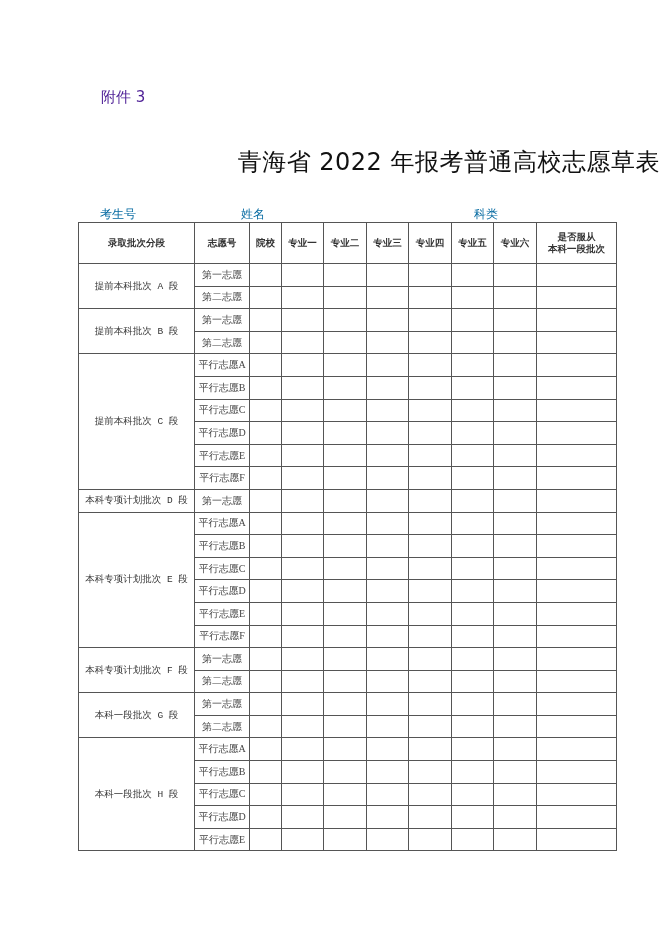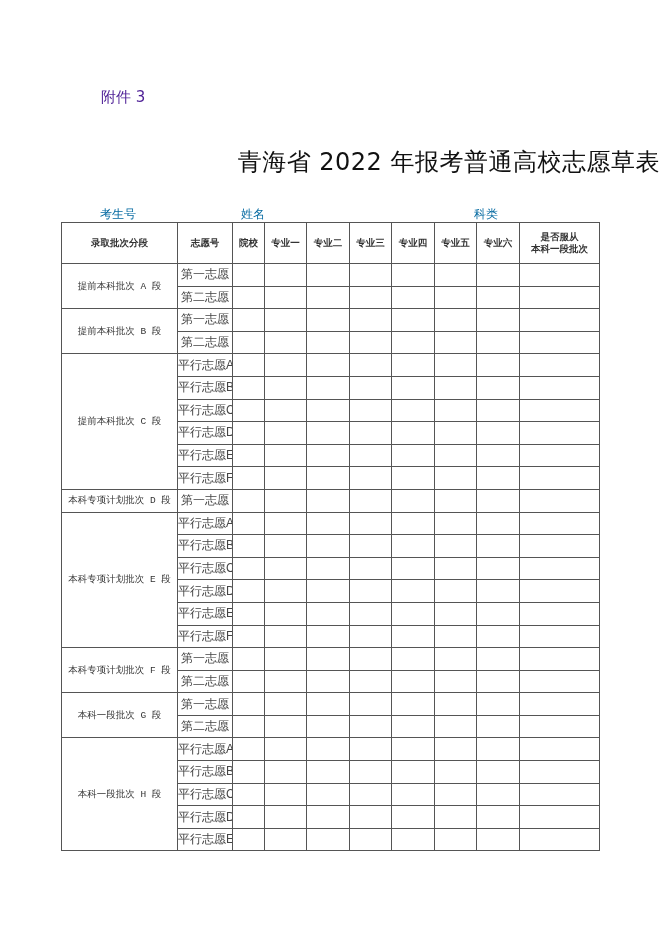--- a/index.html
+++ b/index.html
@@ -4,28 +4,28 @@
 <style>
   html, body { margin: 0; padding: 0; background: #ffffff; }
   body { width: 660px; height: 933px; position: relative; overflow: hidden;
          font-family: "DejaVu Sans", "Liberation Sans", sans-serif; color: #111; }
   .attach { position: absolute; left: 101px; top: 88px; font-size: 15px; color: #4c1d95; }
   .title { position: absolute; left: 0; width: 660px; top: 146px; text-align: right;
            font-size: 24px; color: #111; letter-spacing: 0.5px; }
   .info { position: absolute; top: 206px; font-size: 12px; color: #0369a1;
           font-family: Liberation Mono, monospace; }
   .info .line { display: inline-block; border-bottom: 1px solid #333; height: 12px; vertical-align: bottom; }
-  table.grid { position: absolute; left: 61px; top: 222px; border-collapse: collapse;
+  table.grid { position: absolute; left: 78px; top: 222px; border-collapse: collapse;
                table-layout: fixed; width: 538px; padding-left: 18px; }
   table.grid td, table.grid th { border: 1px solid #555; padding: 0; text-align: center;
                vertical-align: middle; overflow: hidden; white-space: nowrap; }
   table.grid th { height: 40px; font-size: 9.5px; font-weight: bold; color: #333; line-height: 12px; }
   table.grid td { height: 21.6px; }
   td.batch { font-size: 9.5px; color: #333; font-family: Liberation Mono, monospace; }
-  td.wish { font-size: 12px; color: #444; font-family: Liberation Sans, sans-serif; }
+  td.wish { font-size: 10px; color: #444; font-family: Liberation Serif, serif; }
   td.cell { background: #fff; }
 </style>
 </head>
 <body>
 
 <div class="attach">附件 3</div>
 <div class="title">青海省 2022 年报考普通高校志愿草表</div>
 
 <div class="info" style="left:100px;">
   <span>考生号</span><span class="line" style="width:82px;"></span>

